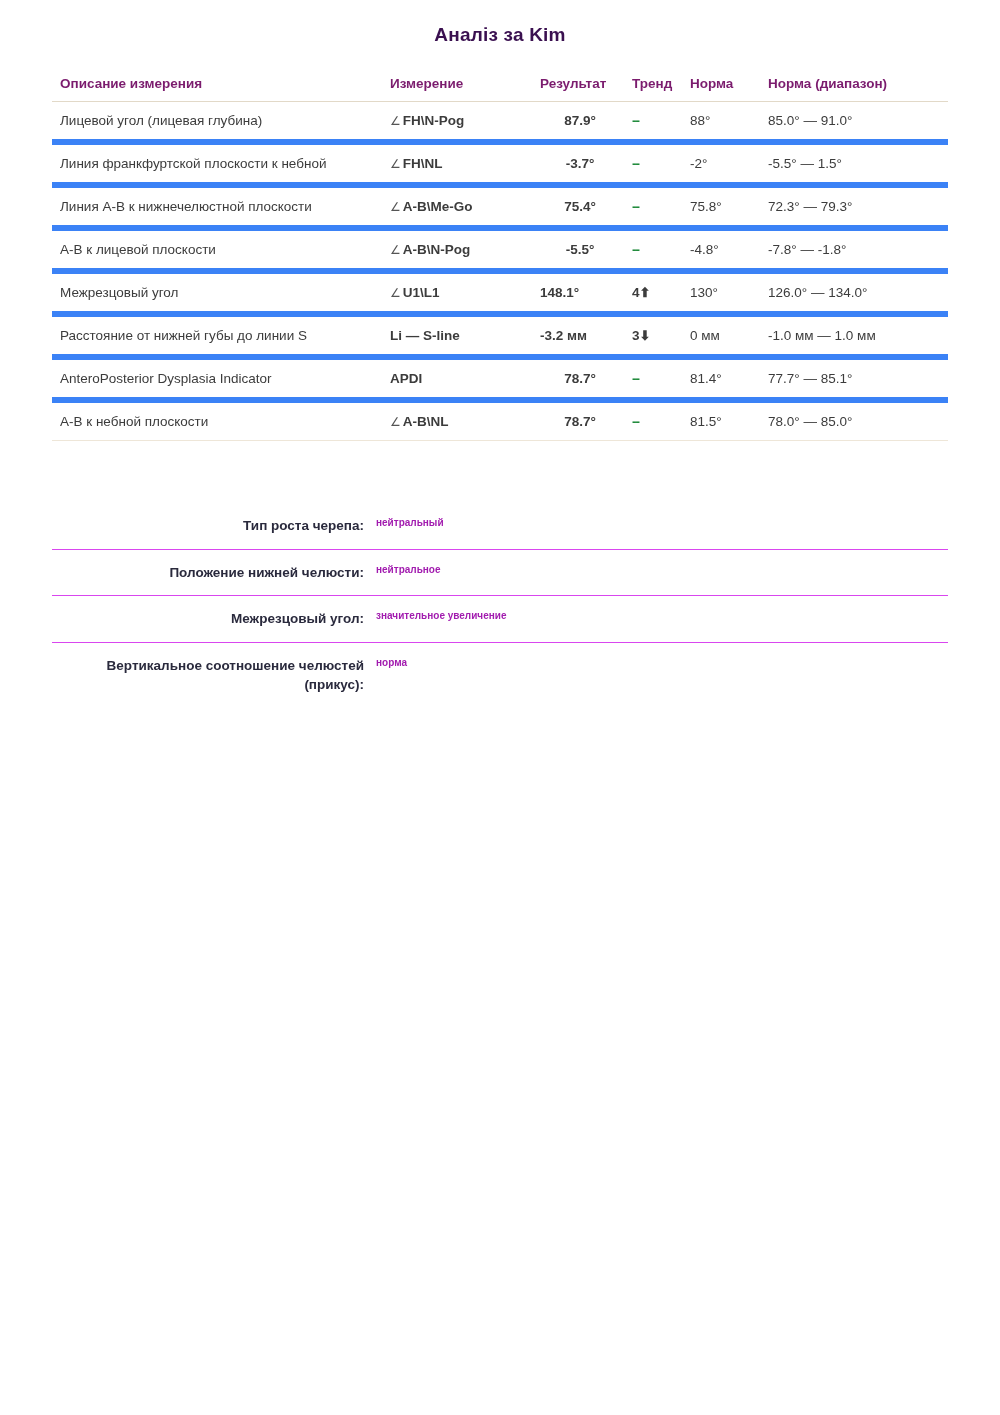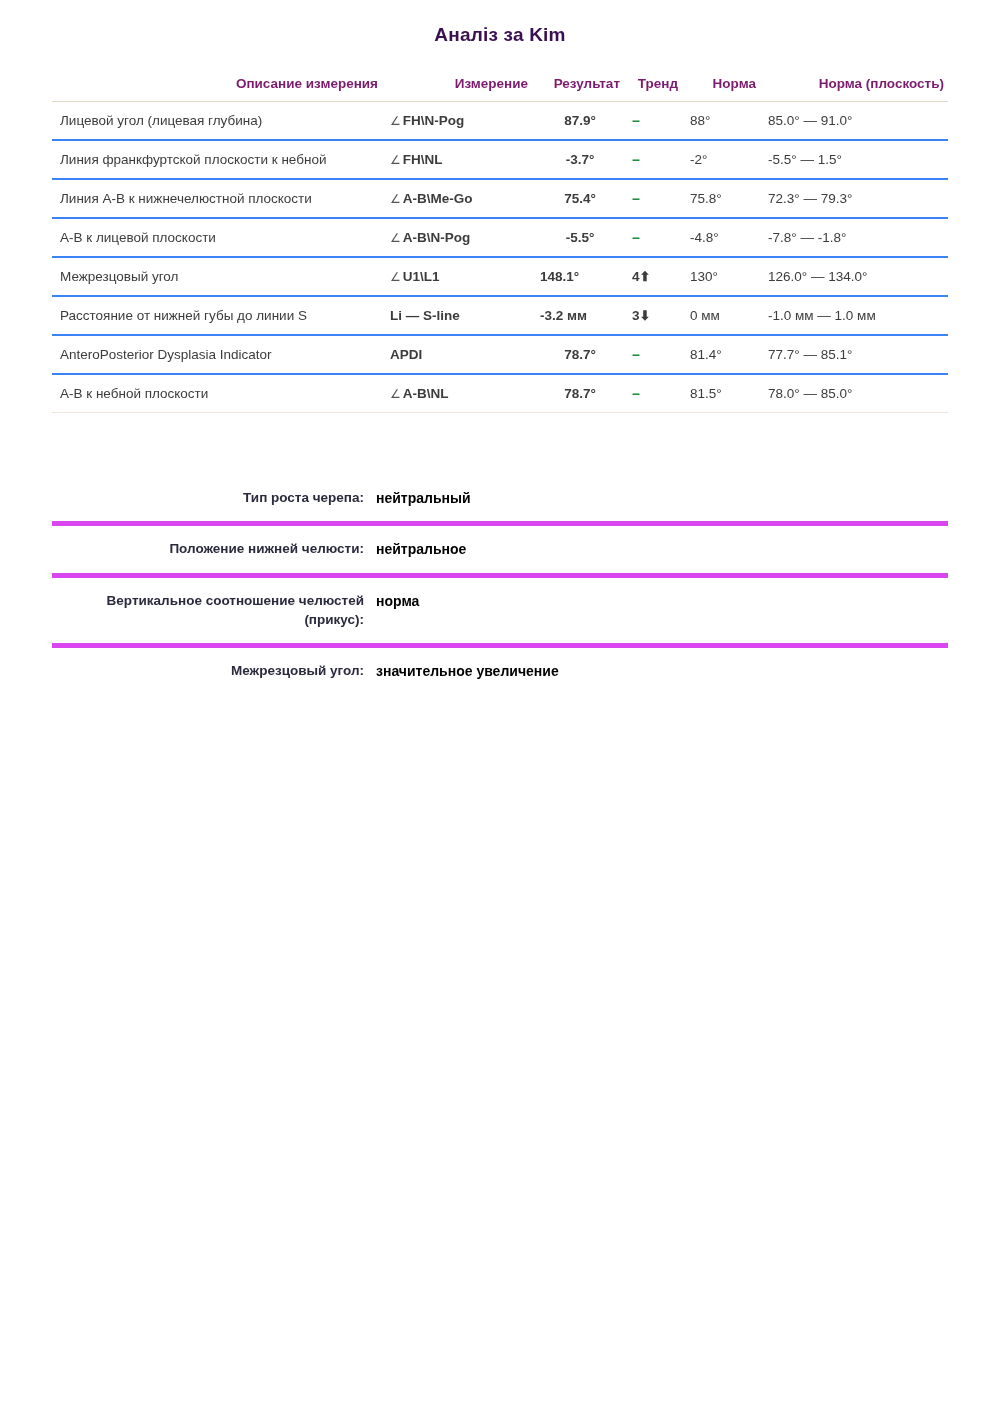--- a/index.html
+++ b/index.html
@@ -37,34 +37,34 @@
     margin: 14px 52px 0 52px;
   }
 
   table.meas {
     width: 896px;
     border-collapse: collapse;
     table-layout: fixed;
   }
 
   table.meas th {
-    text-align: right;
+    text-align: left;
     font-size: 13.5px;
     font-weight: bold;
     color: #7b1c6e;
     padding: 6px 4px 10px 8px;
     border-bottom: 1px solid #e2d9c8;
     vertical-align: bottom;
     white-space: nowrap;
   }
 
   table.meas td {
     font-size: 13.5px;
     padding: 11px 4px 11px 8px;
-    border-bottom: 2px solid #3b82f6;
+    border-bottom: 6px solid #3b82f6;
     vertical-align: middle;
     color: #3c3c3c;
   }
 
   table.meas tr:last-child td {
     border-bottom: 1px solid #eee6d8;
   }
 
   
   col.c-desc  { width: 330px; }
@@ -112,40 +112,40 @@
   .cell-range { color: #3c3c3c; white-space: nowrap; }
 
   
   .summary {
     margin: 62px 52px 0 52px;
     width: 896px;
   }
   .summary-row {
     display: flex;
     align-items: flex-start;
-    border-bottom: 5px solid #d946ef;
+    border-bottom: 1px solid #d946ef;
     padding: 13px 0 13px 0;
   }
   .summary-row:last-child {
     border-bottom: none;
   }
   .summary-label {
     width: 322px;
     text-align: right;
     font-weight: bold;
     font-size: 13.5px;
     color: #2a2a3d;
     padding-right: 10px;
     box-sizing: border-box;
     line-height: 1.45;
   }
   .summary-value {
     font-weight: bold;
-    font-size: 14px;
-    color: #000000;
+    font-size: 10px;
+    color: #a21caf;
     padding-left: 2px;
     line-height: 1.45;
   }
 </style>
 </head>
 <body>
 
 <div class="page">
 
   <div class="doc-title">Аналіз за Kim</div>
@@ -160,21 +160,21 @@
           <col class="c-norm">
           <col class="c-range">
       </colgroup>
       <thead>
         <tr>
           <th>Описание измерения</th>
           <th>Измерение</th>
           <th>Результат</th>
           <th>Тренд</th>
           <th>Норма</th>
-          <th>Норма (плоскость)</th>
+          <th>Норма (диапазон)</th>
         </tr>
       </thead>
       <tbody id="meas-body">
           <tr>
             <td class="cell-desc">Лицевой угол (лицевая глубина)</td>
             <td class="cell-meas"><span class="angle-sym">∠</span><span>FH\N-Pog</span></td>
             <td class="cell-result res-ok">87.9°</td>
             <td class="cell-trend"><span class="trend-flat">--</span></td>
             <td class="cell-norm">88°</td>
             <td class="cell-range">85.0° — 91.0°</td>
@@ -242,22 +242,22 @@
   <div class="summary" id="summary-block">
       <div class="summary-row">
         <div class="summary-label">Тип роста черепа:</div>
         <div class="summary-value">нейтральный</div>
       </div>
       <div class="summary-row">
         <div class="summary-label">Положение нижней челюсти:</div>
         <div class="summary-value">нейтральное</div>
       </div>
       <div class="summary-row">
+        <div class="summary-label">Межрезцовый угол:</div>
+        <div class="summary-value">значительное увеличение</div>
+      </div>
+      <div class="summary-row">
         <div class="summary-label">Вертикальное соотношение челюстей (прикус):</div>
         <div class="summary-value">норма</div>
       </div>
-      <div class="summary-row">
-        <div class="summary-label">Межрезцовый угол:</div>
-        <div class="summary-value">значительное увеличение</div>
-      </div>
     </div>
 
 </div>
 
 </body></html>

